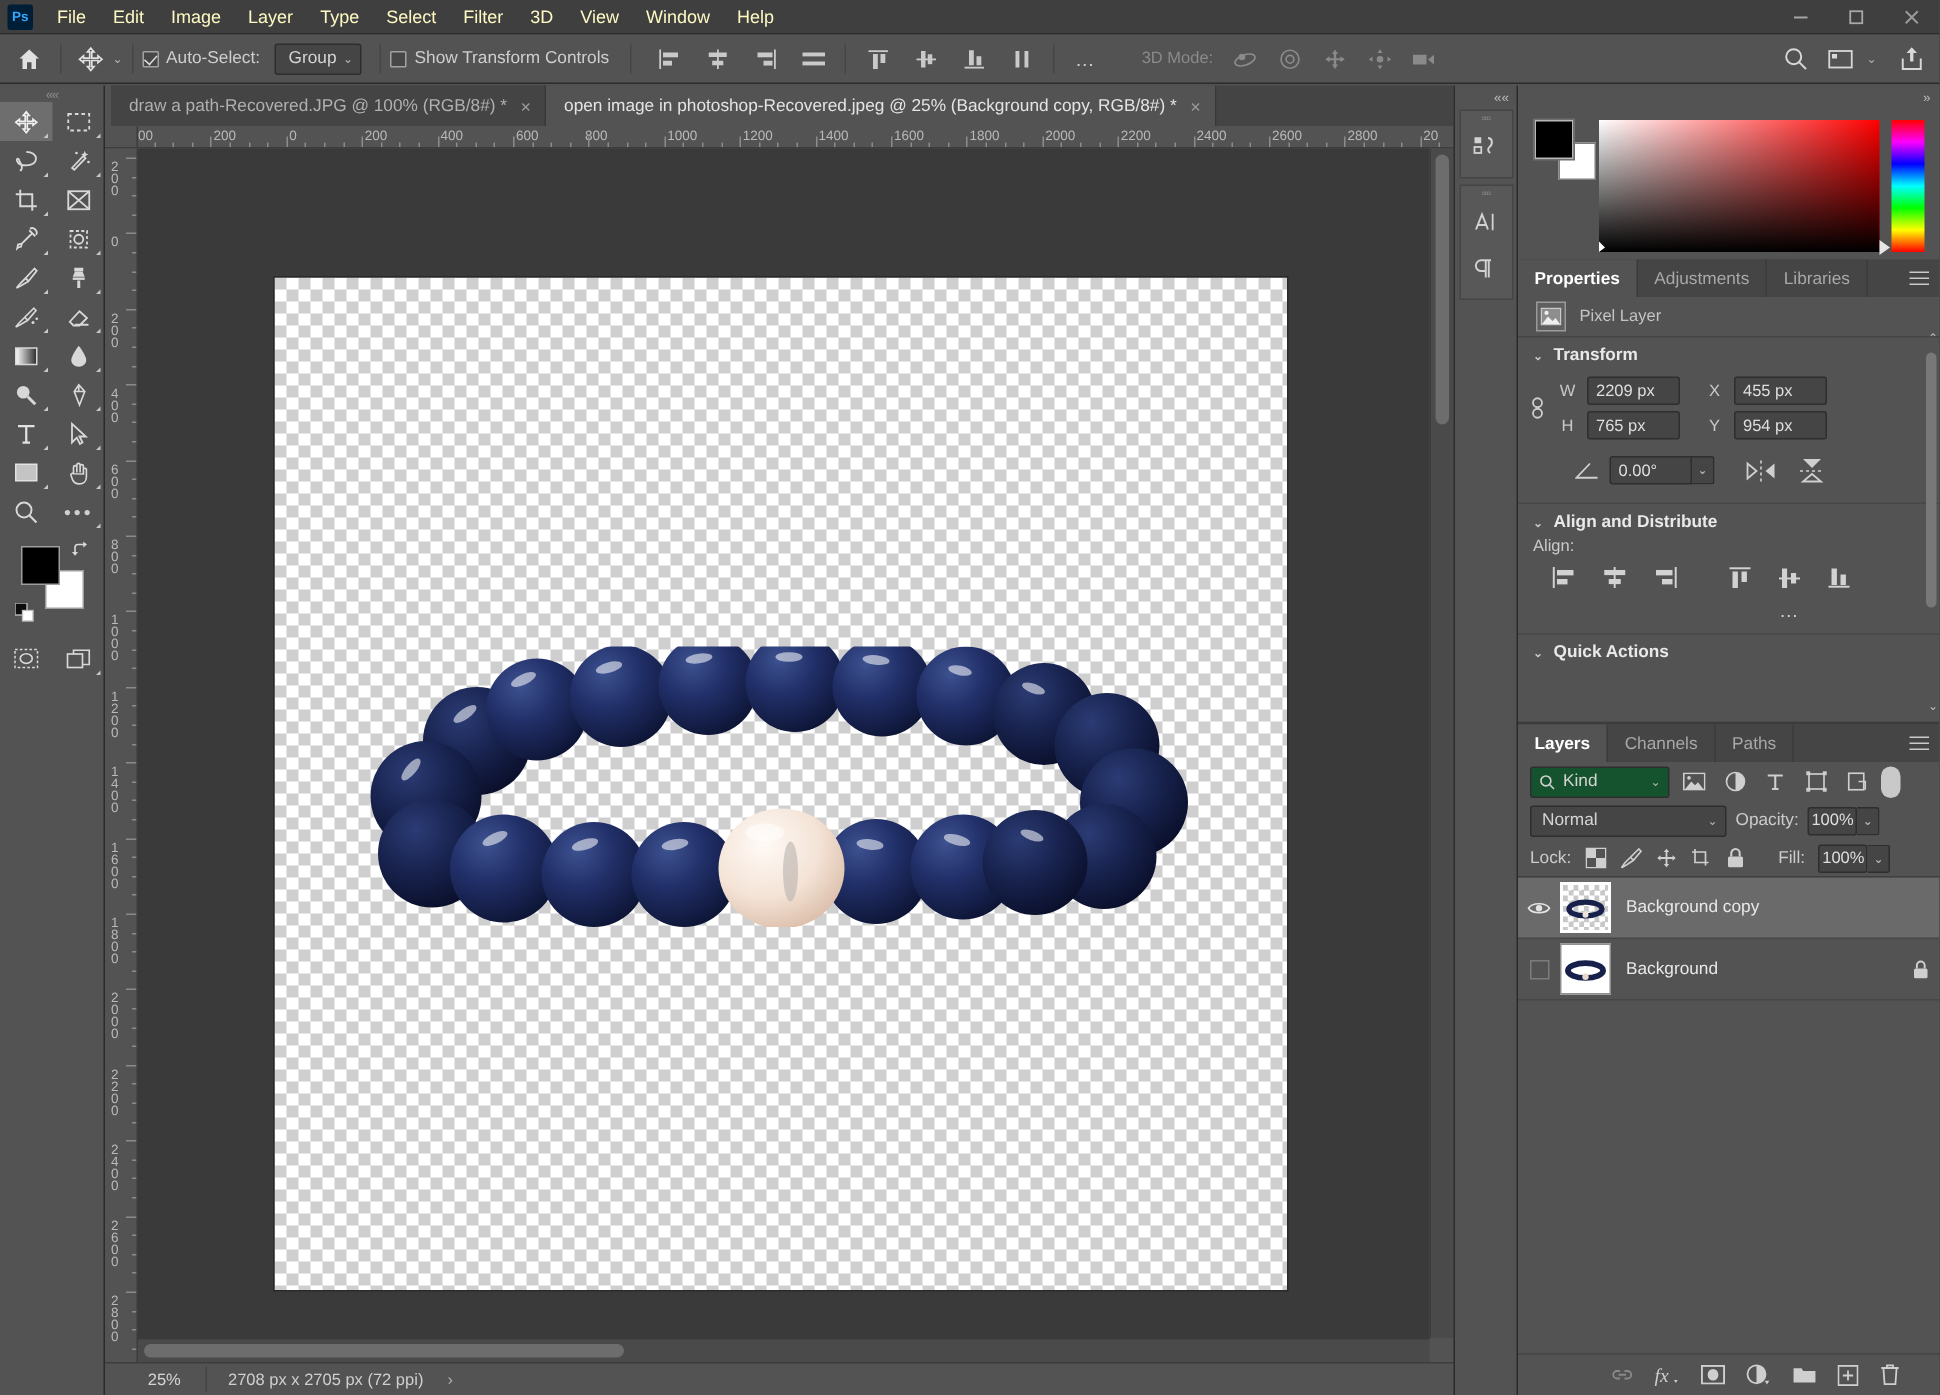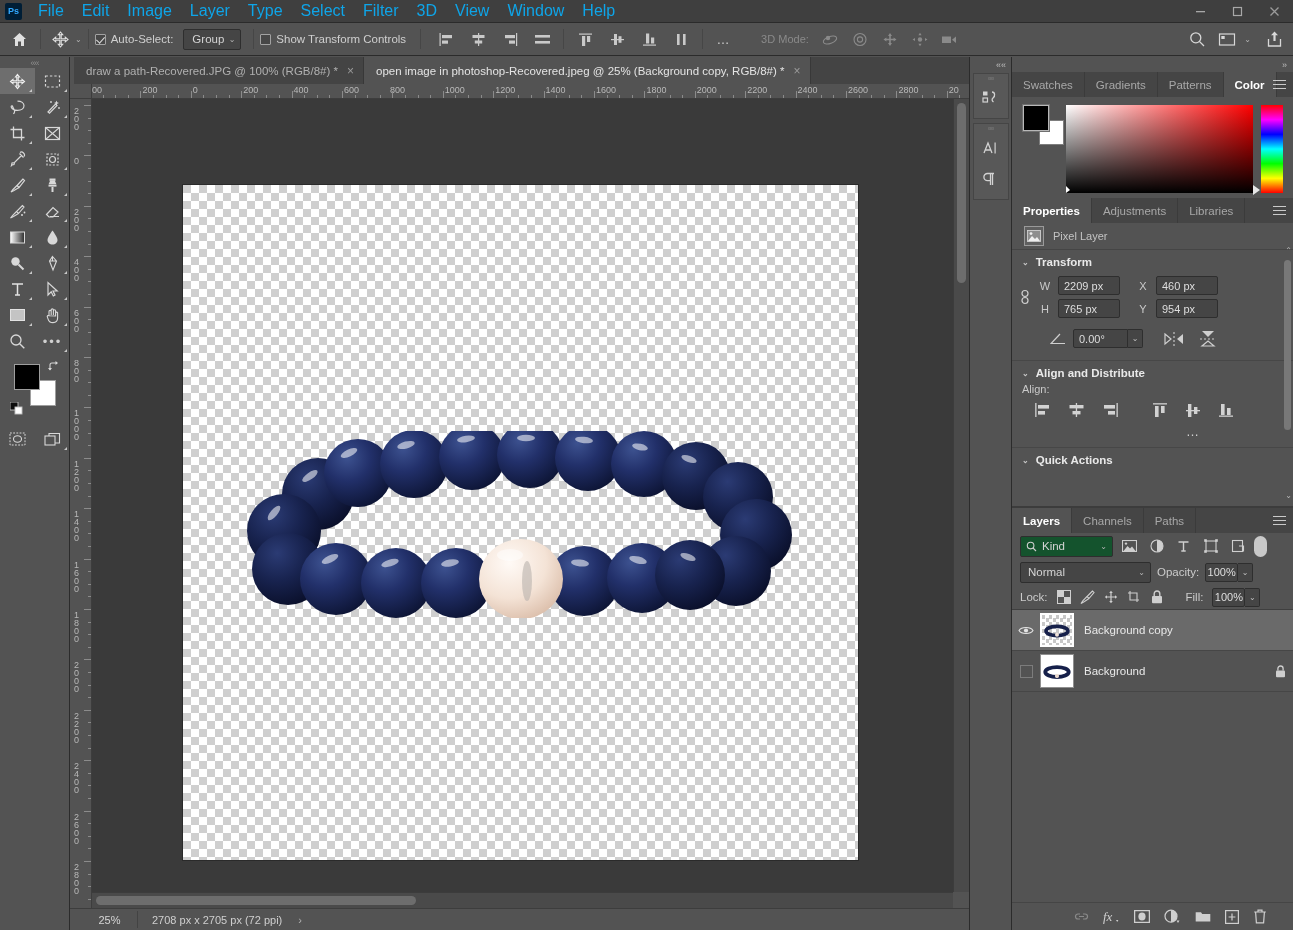--- a/index.html
+++ b/index.html
@@ -18,21 +18,21 @@
     border-bottom:1px solid #2b2b2b; position:relative;
   }
   .ps-logo{
     width:17px;height:17px;margin:0 7px 0 5px;background:#001e36;border-radius:2px;
     color:#31a8ff;font-size:9px;font-weight:bold;display:flex;align-items:center;justify-content:center;
     font-family:"Liberation Sans",sans-serif;
   }
   .menu{ display:flex; align-items:center; height:100%; }
   .menu-item{
     padding:0 9px; height:100%; display:flex; align-items:center;
-    font-size:16px; color:#0ea5e9; cursor:default;
+    font-size:12px; color:#fef9c3; cursor:default;
   }
   .wincontrols{ position:absolute; right:0; top:0; height:23px; display:flex; }
   .wc{ width:37px;height:23px;display:flex;align-items:center;justify-content:center;color:#a0a0a0;}
 
   
   .optionsbar{
     height:33px;background:#535353;display:flex;align-items:center;
     border-bottom:1px solid #2b2b2b; position:relative; padding-left:4px;
   }
   .ob-btn{ width:30px;height:26px;display:flex;align-items:center;justify-content:center; }
@@ -908,33 +908,20 @@
             <path d="M13 3.5 H6.5 A3.6 3.6 0 0 0 6.5 10.7 H9.5 V3.5 M11.5 3.5 V15 M9.5 3.5 V15" fill="none" stroke="#d2d2d2" stroke-width="1.3"></path>
           </svg>
       </div>
     </div>
   </div>
 
   <div class="panels">
 
     <div class="panel">
       <div class="panel-collapse">»</div>
-      <div class="tabrow">
-        <div class="ptab">Swatches</div>
-        <div class="ptab">Gradients</div>
-        <div class="ptab">Patterns</div>
-        <div class="ptab active">Color</div>
-        <div class="pmenu">
-            <div class="hamb">
-              <span></span>
-              <span></span>
-              <span></span>
-            </div>
-          </div>
-      </div>
       <div class="colorbody">
         <div class="cp-swatches">
           <div class="cp-bg"></div>
           <div class="cp-fg"></div>
         </div>
         <div class="cp-field">
           <svg class="cp-marker" viewBox="0 0 9 9">
               <path d="M0 9 L0 2 L4 6 Z" fill="#ffffff"></path>
             </svg>
         </div>
@@ -978,21 +965,21 @@
             <svg width="14" height="20" viewBox="0 0 14 20">
                 <path d="M7 3.5 A3 3 0 0 1 7 9.5 A3 3 0 0 1 7 3.5 Z" fill="none" stroke="#cfcfcf" stroke-width="1.2"></path>
                 <path d="M7 10.5 A3 3 0 0 1 7 16.5 A3 3 0 0 1 7 10.5 Z" fill="none" stroke="#cfcfcf" stroke-width="1.2"></path>
               </svg>
           </div>
           <div style="flex:1;">
             <div class="xform-row" style="padding-left:0;">
               <span class="lbl">W</span>
               <div class="numfield">2209 px</div>
               <span class="lbl" style="margin-left:10px;">X</span>
-              <div class="numfield">460 px</div>
+              <div class="numfield">455 px</div>
             </div>
             <div class="xform-row" style="padding-left:0;">
               <span class="lbl">H</span>
               <div class="numfield">765 px</div>
               <span class="lbl" style="margin-left:10px;">Y</span>
               <div class="numfield">954 px</div>
             </div>
           </div>
         </div>
         <div class="xform-row" style="padding-left:38px;margin-top:7px;gap:0;">

